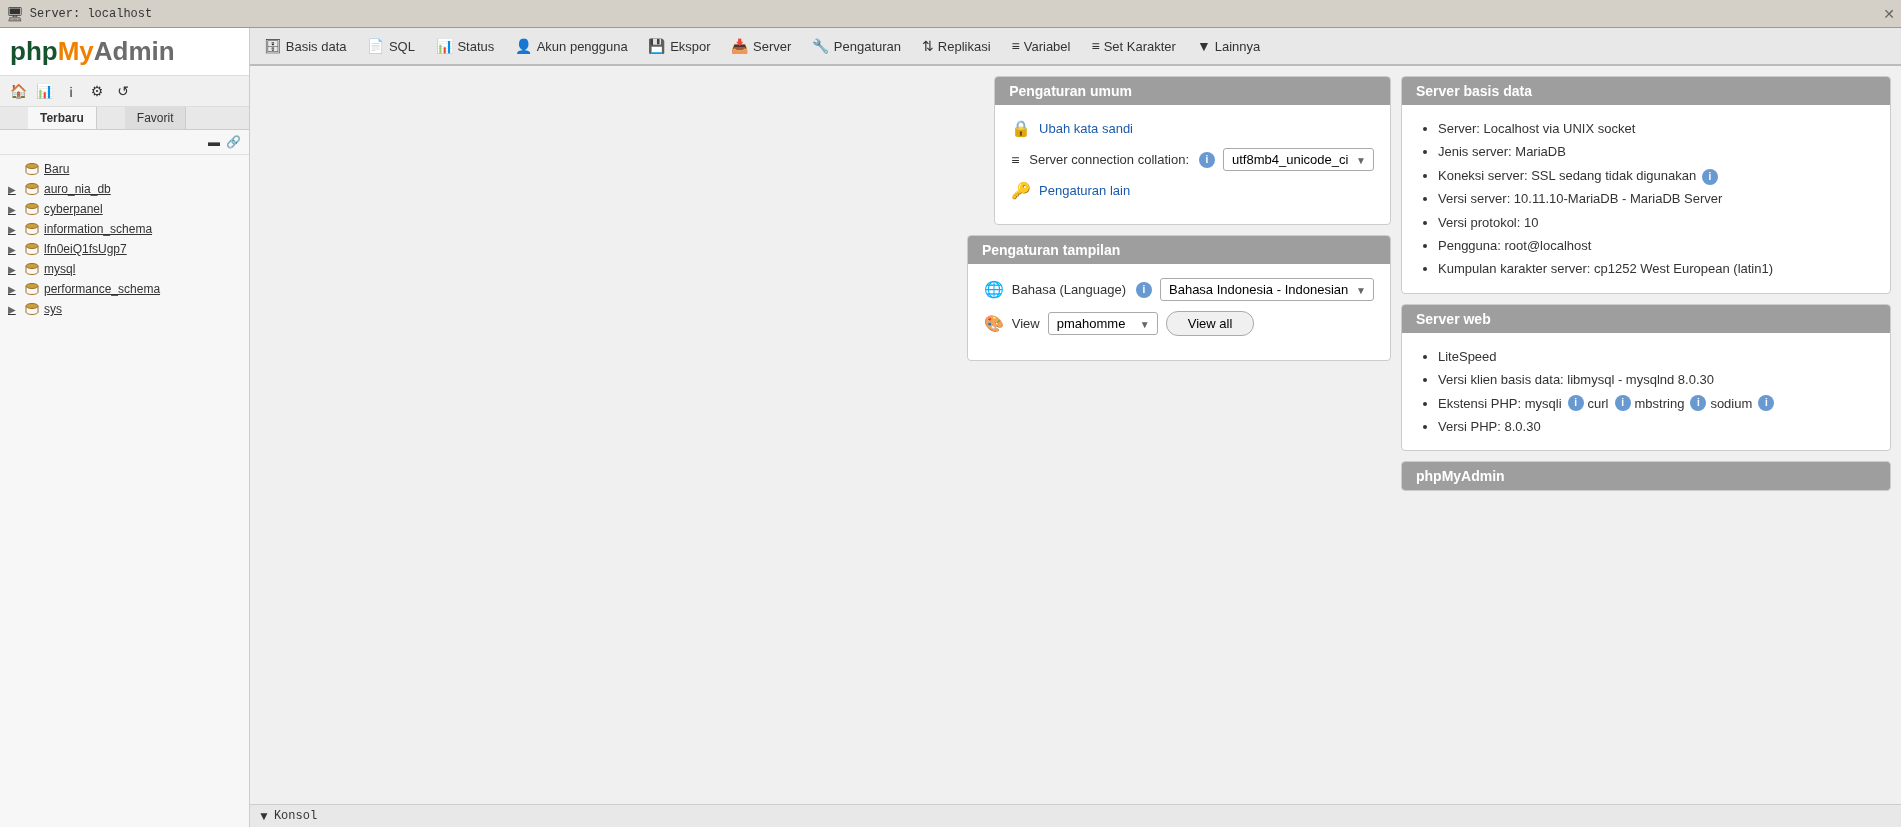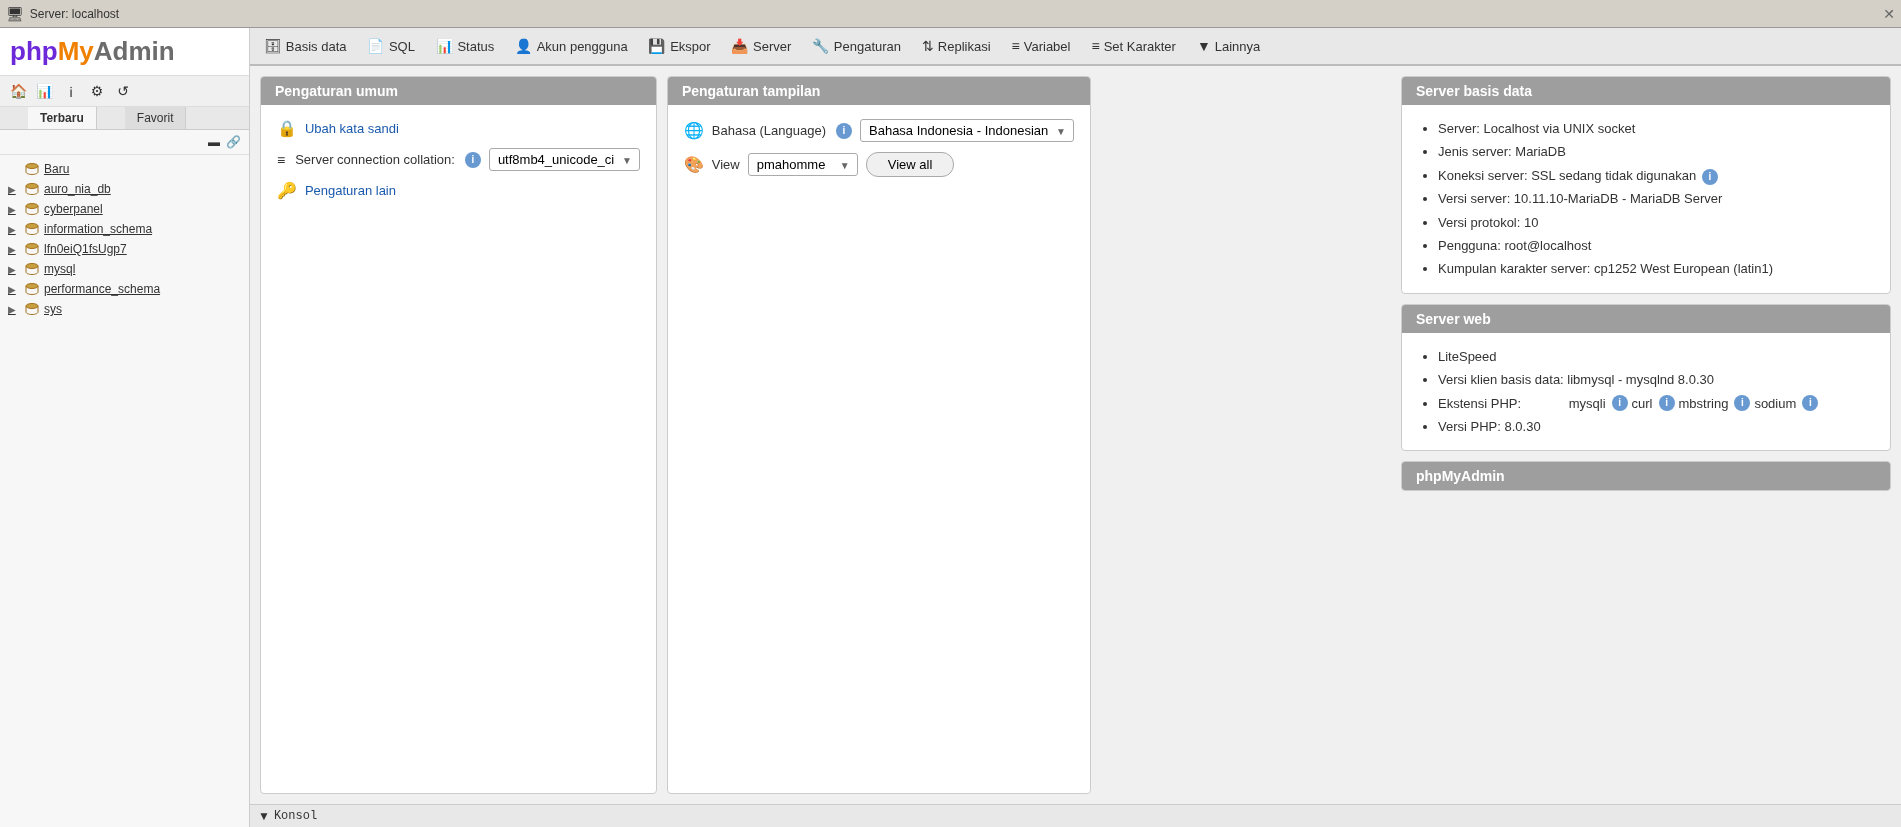--- a/index.html
+++ b/index.html
@@ -8,21 +8,21 @@
     
     .titlebar {
       background: #d4d0c8;
       border-bottom: 1px solid #999;
       display: flex;
       align-items: center;
       padding: 3px 6px;
       height: 28px;
     }
     .titlebar-icon { margin-right: 6px; font-size: 14px; }
-    .titlebar-title { font-size: 12px; color: #333; flex: 1; }
+    .titlebar-title { font-size: 12px; color: #333; flex: 1; font-family: Liberation Mono, monospace; }
     .titlebar-close { font-size: 14px; color: #666; cursor: pointer; }
 
     
     .app-container { display: flex; height: calc(100vh - 28px); }
 
     
     .sidebar {
       width: 250px;
       min-width: 250px;
       background: #f7f7f7;
@@ -30,21 +30,21 @@
       display: flex;
       flex-direction: column;
       overflow: hidden;
     }
     .sidebar-logo {
       background: #fff;
       padding: 8px 10px;
       border-bottom: 1px solid #ddd;
     }
     .logo-text { font-size: 26px; font-weight: bold; }
-    .logo-php { color: #6d28d9; }
+    .logo-php { color: #14532d; }
     .logo-my { color: #f08000; }
     .logo-admin { color: #6c6c6c; }
 
     .sidebar-icons {
       display: flex;
       align-items: center;
       padding: 4px 8px;
       gap: 4px;
       border-bottom: 1px solid #ddd;
       background: #f0f0f0;
@@ -140,22 +140,23 @@
       flex: 1;
       overflow-y: auto;
       padding: 10px;
       display: flex;
       gap: 10px;
     }
 
     .content-left {
       flex: 1;
       display: flex;
-      flex-direction: row;
+      flex-direction: column;
       gap: 10px;
+      align-items: flex-end;
     }
     .content-right {
       width: 490px;
       display: flex;
       flex-direction: column;
       gap: 10px;
     }
 
     
     .panel {
@@ -248,21 +249,20 @@
       list-style: disc;
       padding-left: 20px;
       line-height: 1.8;
     }
     .info-list li { font-size: 13px; }
 
     .ext-badges {
       display: inline-flex;
       gap: 4px;
       align-items: center;
-      margin-left: 44px;
     }
 
     
     .footer-bar {
       background: #e8e8e8;
       border-top: 1px solid #ccc;
       padding: 4px 8px;
       font-size: 12px;
       display: flex;
       align-items: center;

